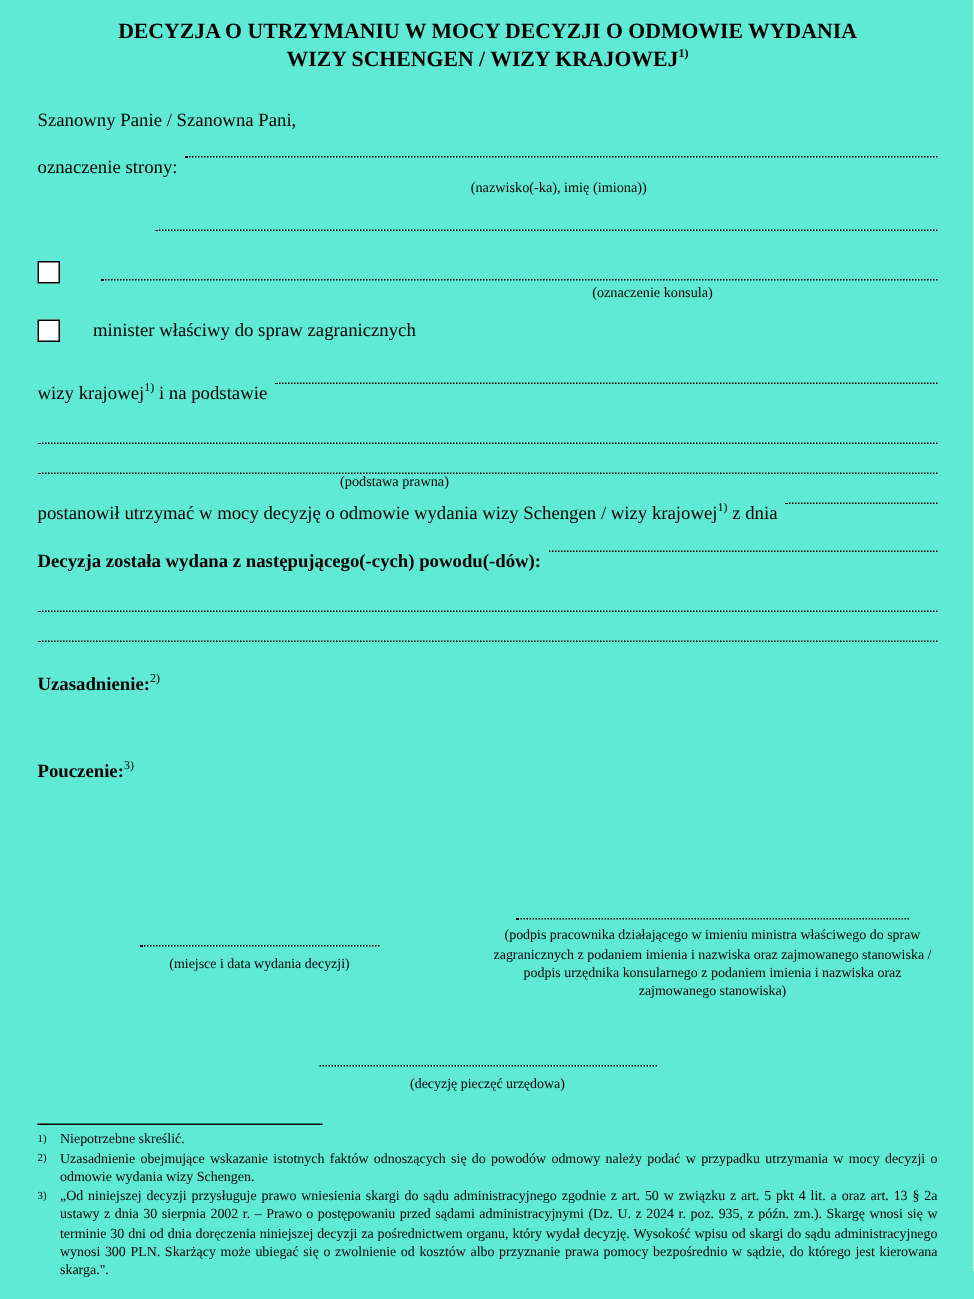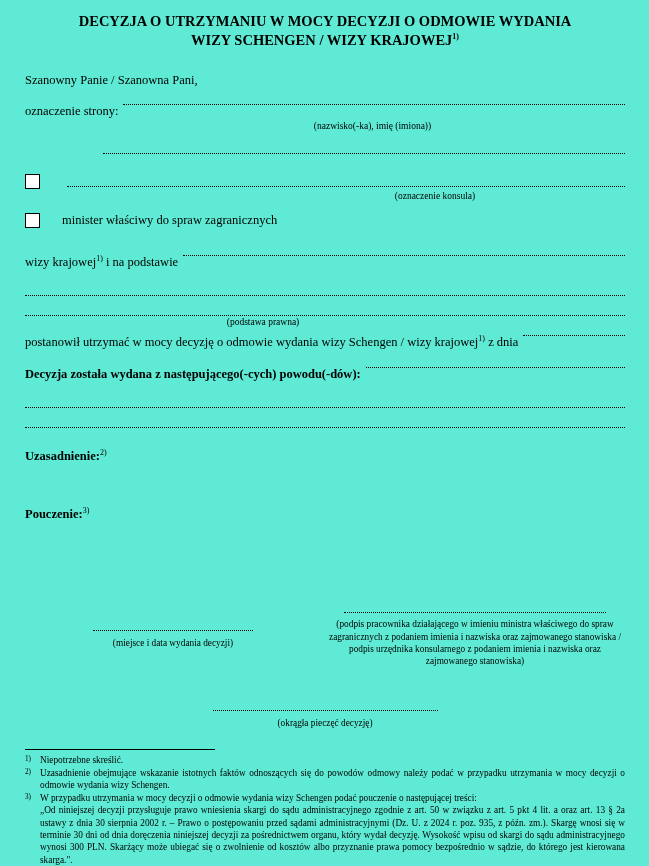--- a/index.html
+++ b/index.html
@@ -128,35 +128,34 @@
       <div class="sigcap">(miejsce i data wydania decyzji)</div>
     </div>
     <div class="sigcol-right">
       <span class="sigdots"></span>
       <div class="sigcap">(podpis pracownika działającego w imieniu ministra właściwego do spraw zagranicznych z podaniem imienia i nazwiska oraz zajmowanego stanowiska / podpis urzędnika konsularnego z podaniem imienia i nazwiska oraz zajmowanego stanowiska)</div>
     </div>
   </div>
 
   <div class="sealblock">
     <span class="sigdots"></span>
-    <div class="sigcap">(okrągła pieczęć decyzję)</div>
+    <div class="sigcap">(decyzję pieczęć urzędowa)</div>
   </div>
 
   <div class="fnrule"></div>
   <div class="footnotes">
     <div class="fn">
       <span class="ref">1)</span>
       <div class="txt">Niepotrzebne skreślić.</div>
     </div>
     <div class="fn">
       <span class="ref">2)</span>
       <div class="txt">Uzasadnienie obejmujące wskazanie istotnych faktów odnoszących się do powodów odmowy należy podać w przypadku utrzymania w mocy decyzji o odmowie wydania wizy Schengen.</div>
     </div>
     <div class="fn">
       <span class="ref">3)</span>
       <div class="txt">
-        <div>W przypadku utrzymania w mocy decyzji o odmowie wydania wizy Schengen podać pouczenie o następującej treści:</div>
         <div>„Od niniejszej decyzji przysługuje prawo wniesienia skargi do sądu administracyjnego zgodnie z art. 50 w związku z art. 5 pkt 4 lit. a oraz art. 13 § 2a ustawy z dnia 30 sierpnia 2002 r. – Prawo o postępowaniu przed sądami administracyjnymi (Dz. U. z 2024 r. poz. 935, z późn. zm.). Skargę wnosi się w terminie 30 dni od dnia doręczenia niniejszej decyzji za pośrednictwem organu, który wydał decyzję. Wysokość wpisu od skargi do sądu administracyjnego wynosi 300 PLN. Skarżący może ubiegać się o zwolnienie od kosztów albo przyznanie prawa pomocy bezpośrednio w sądzie, do którego jest kierowana skarga.".</div>
       </div>
     </div>
   </div>
 
 </div>
 
 </body></html>

